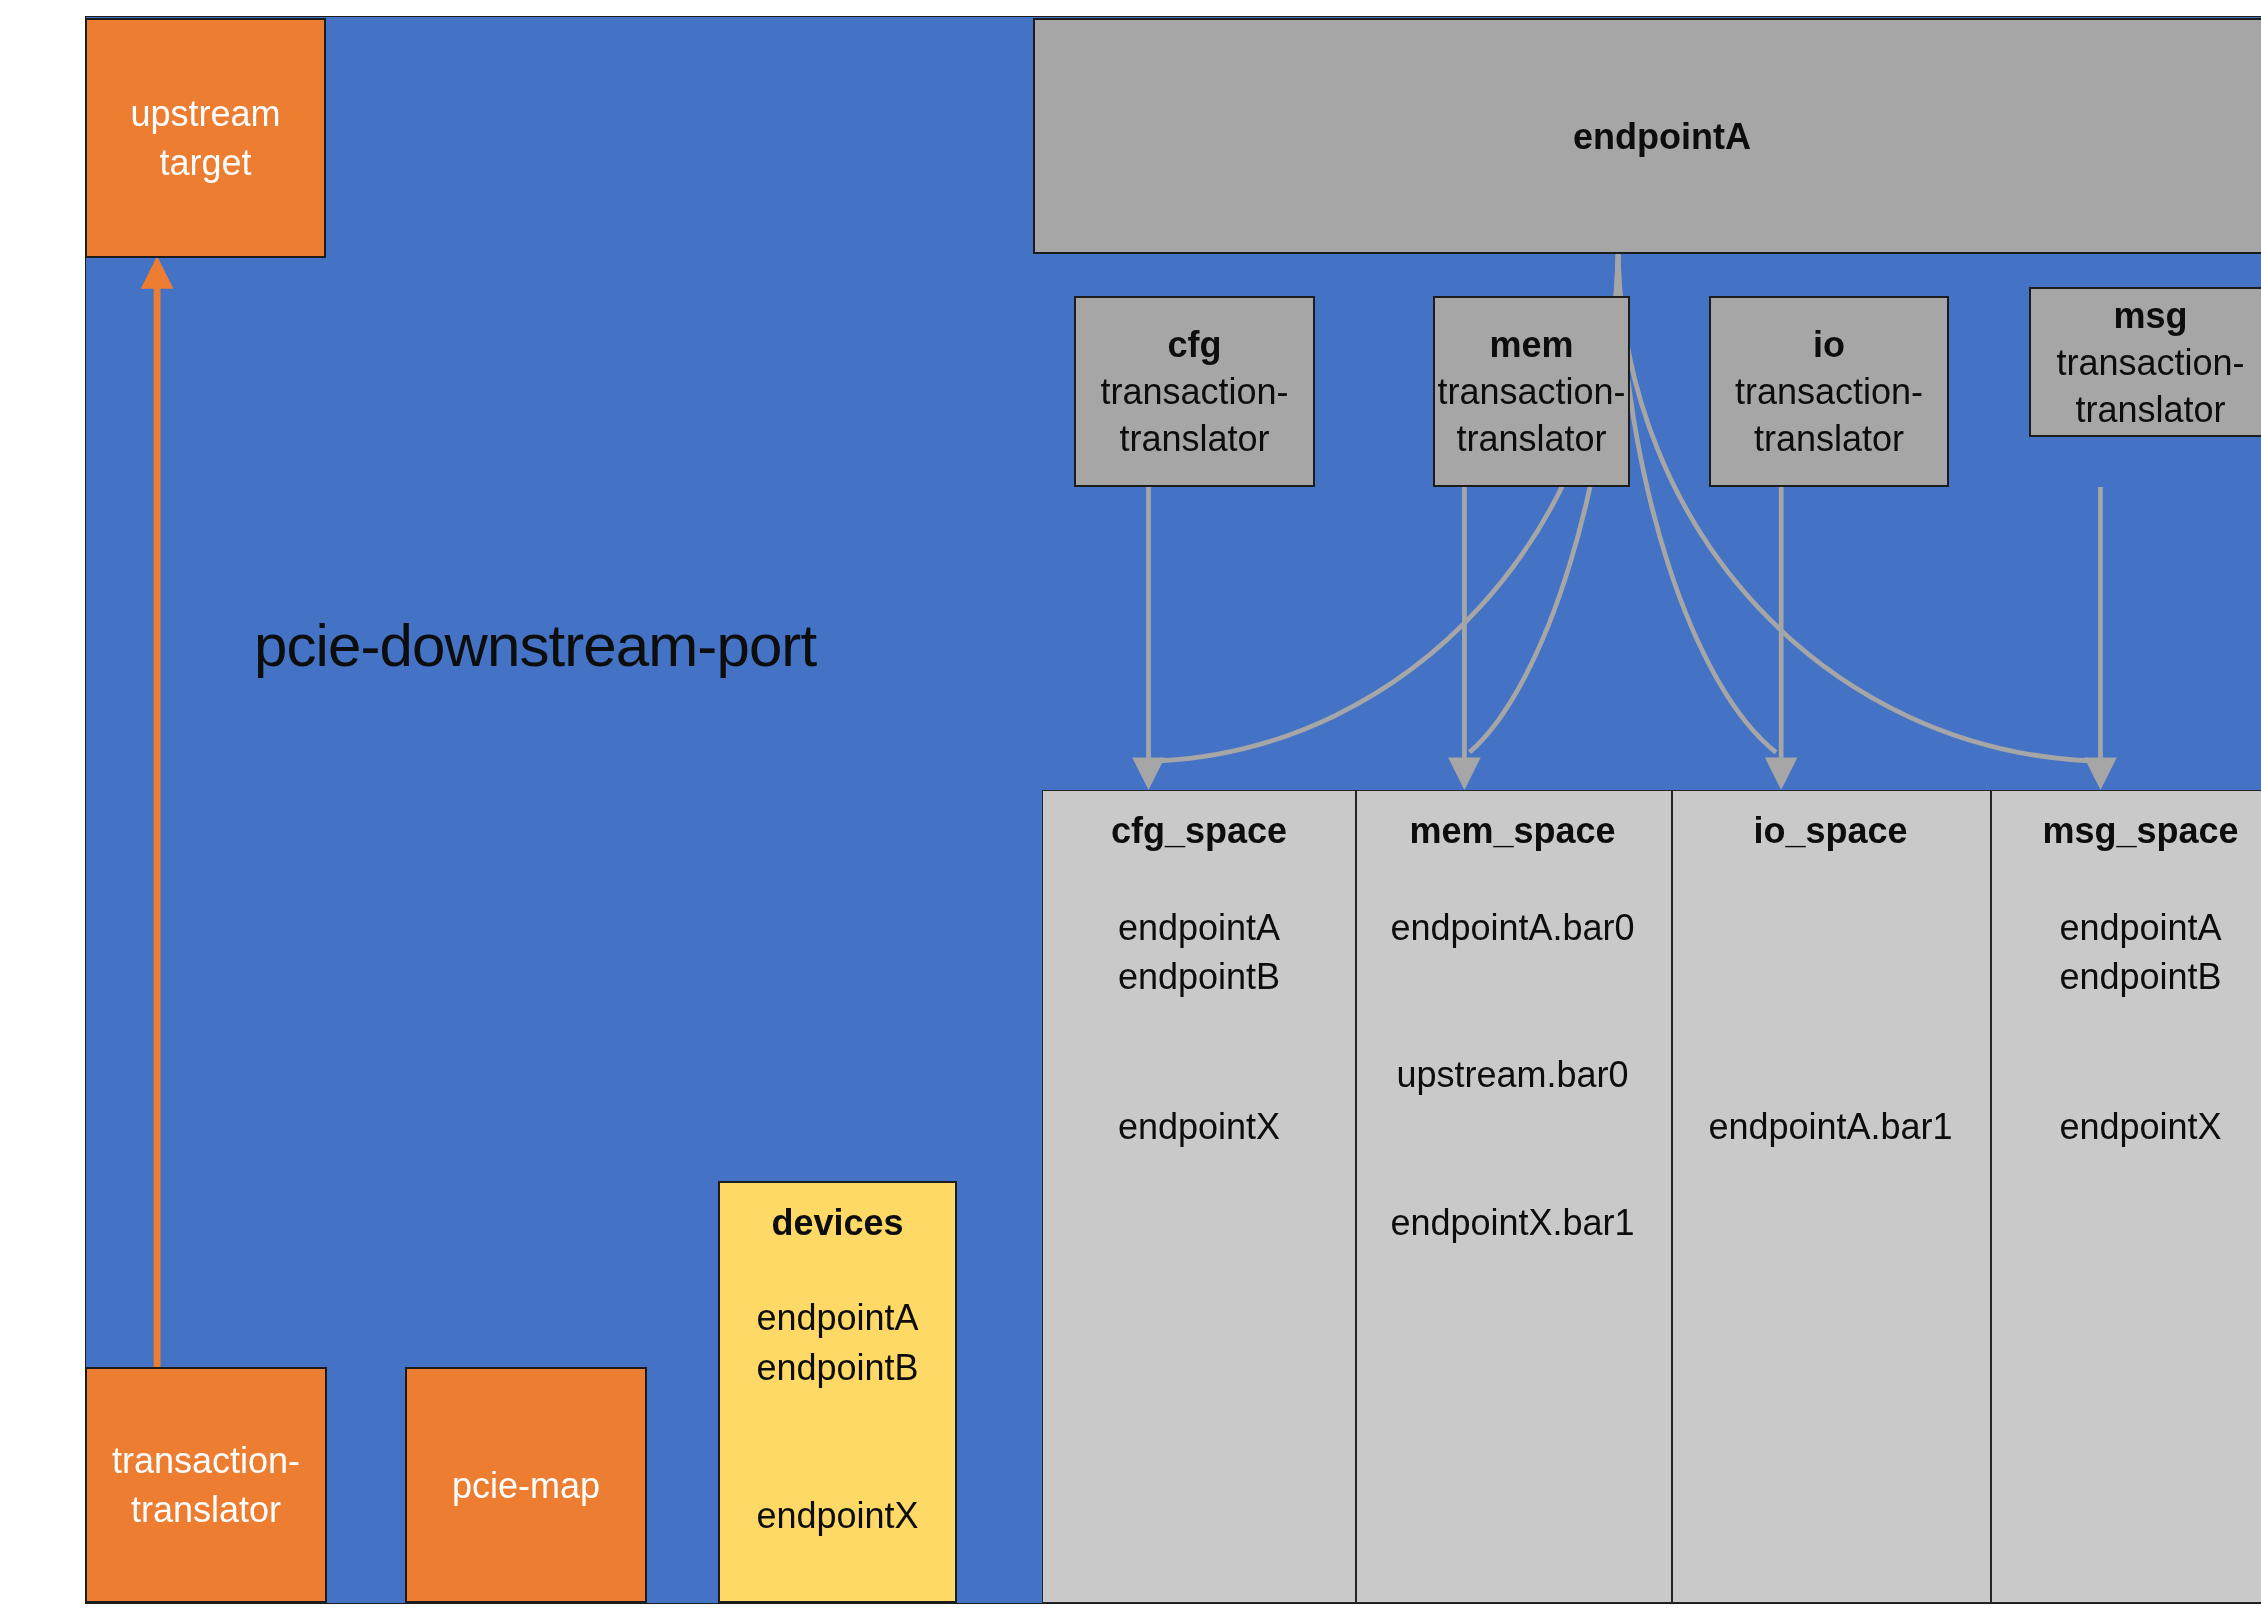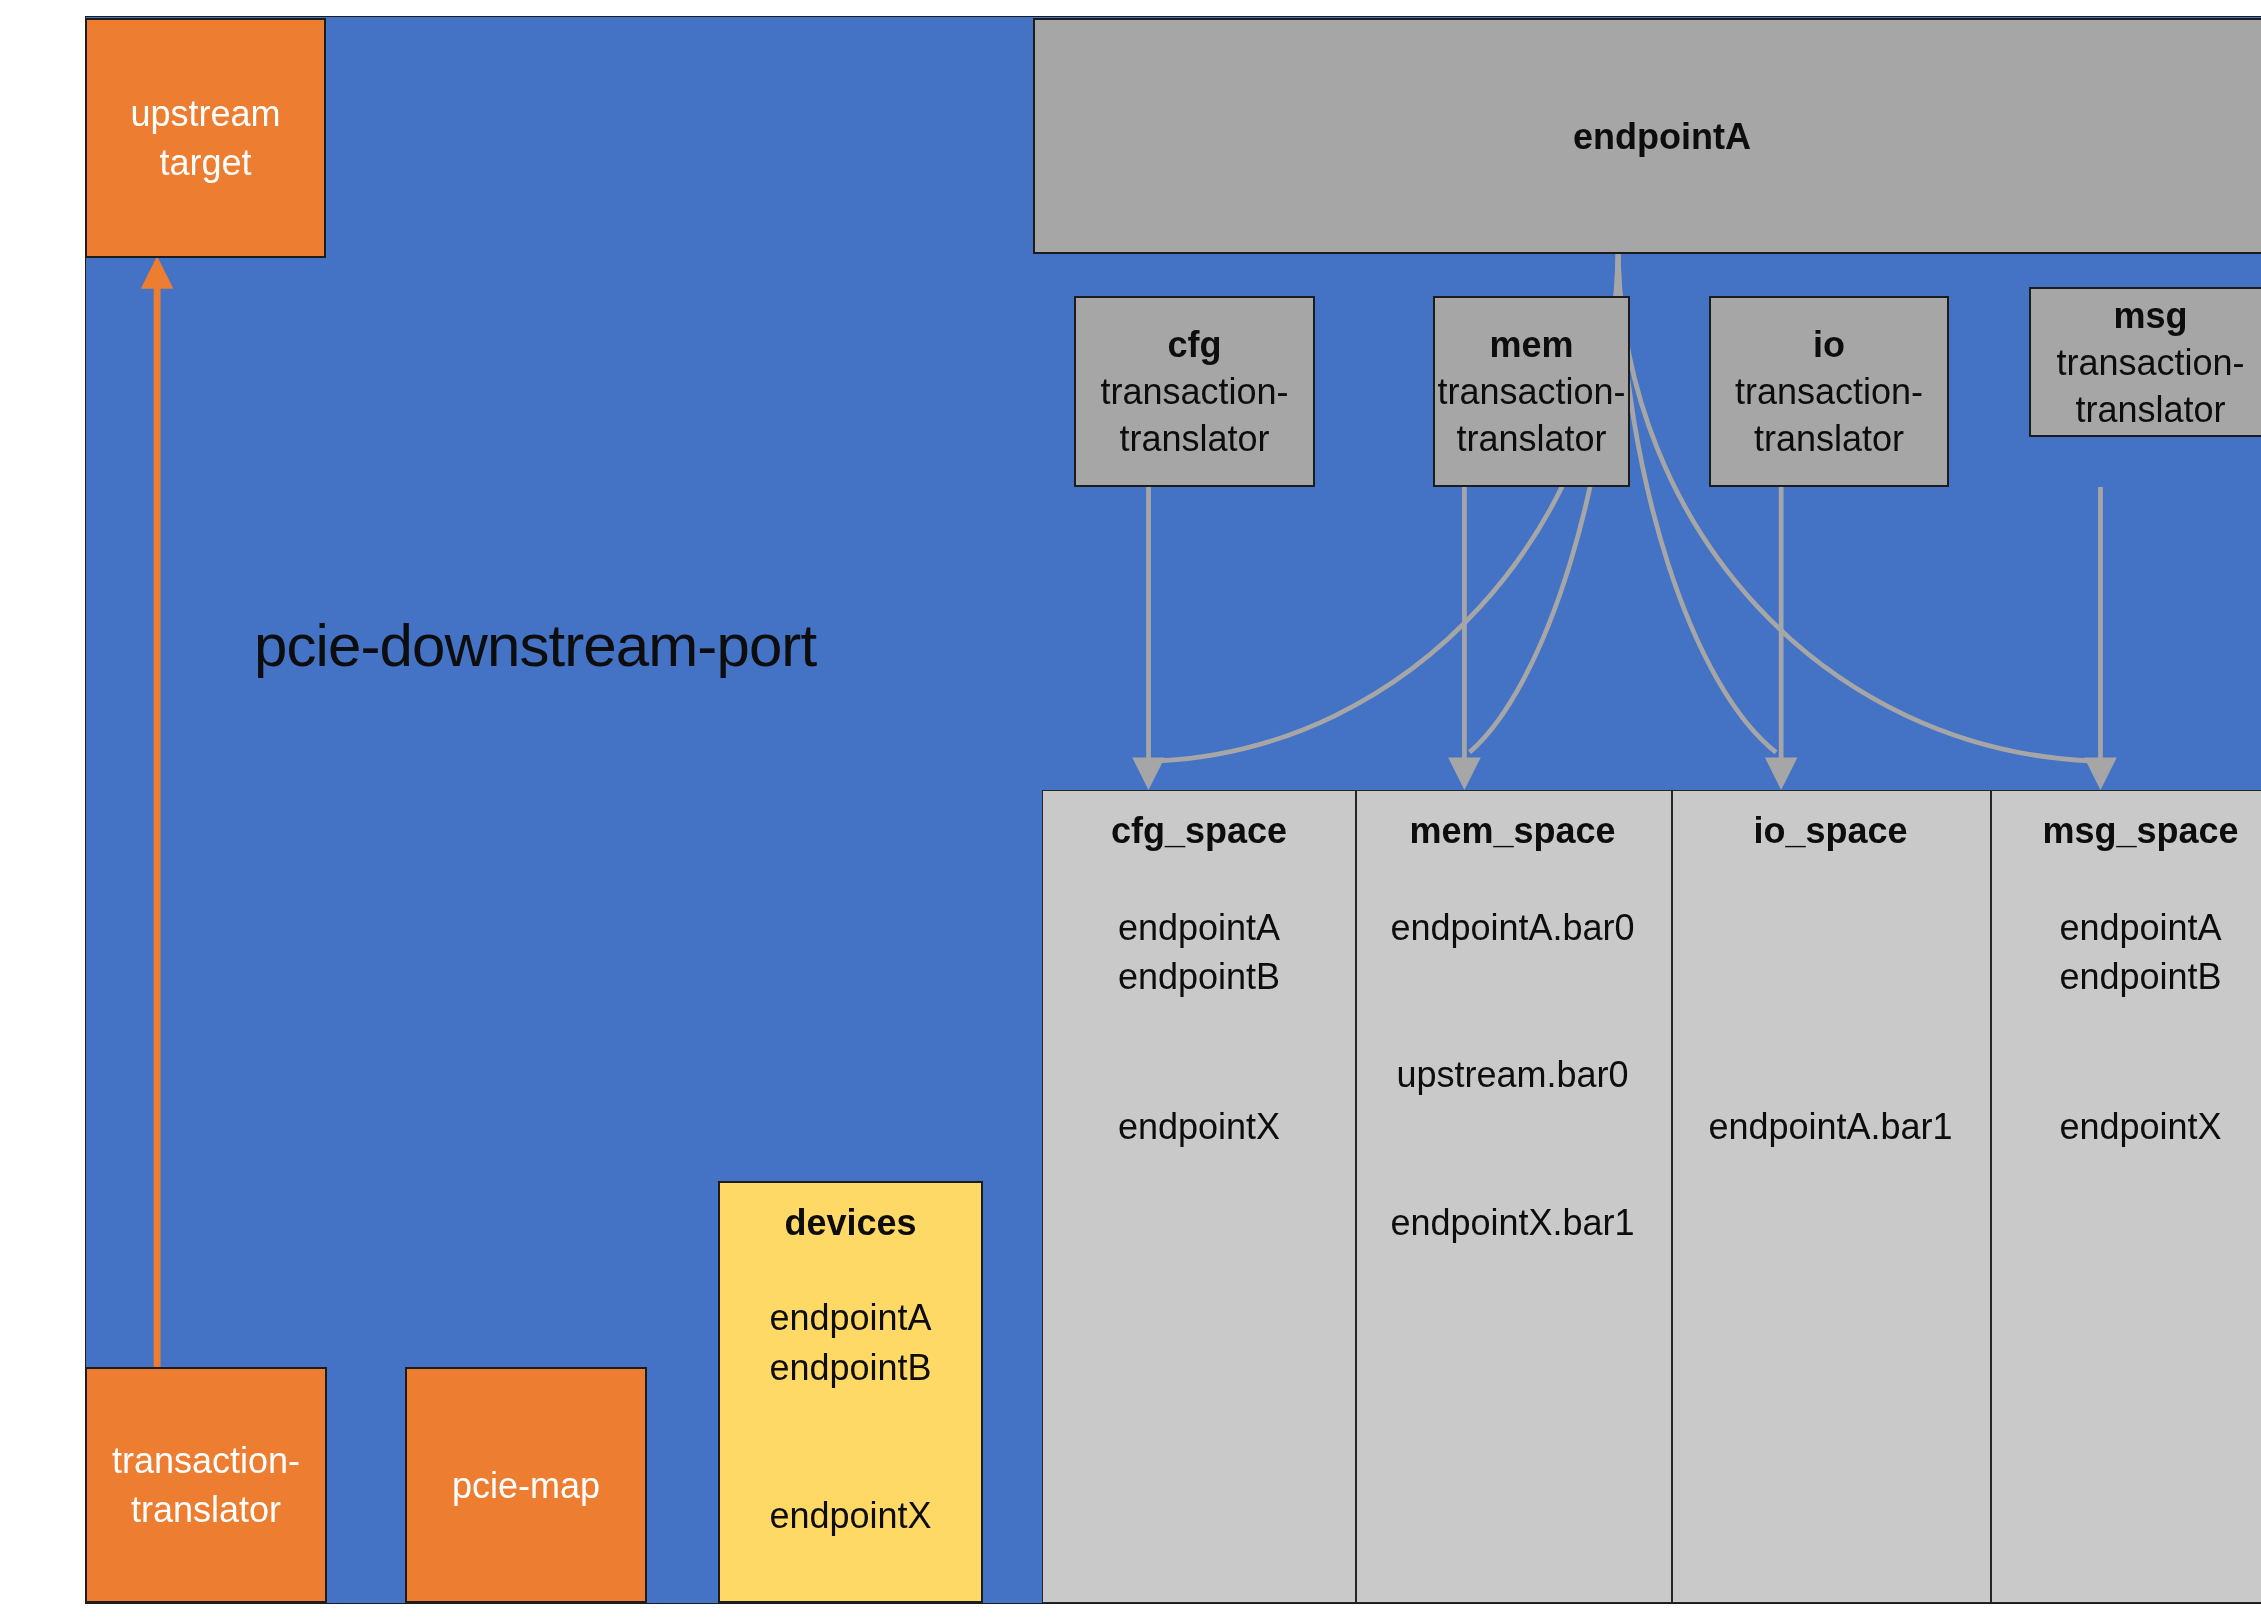--- a/index.html
+++ b/index.html
@@ -116,21 +116,21 @@
 
     <div class="space-text bold" style="left:628px;width:319px;top:19px">io_space</div>
     <div class="space-text" style="left:628px;width:319px;top:315px">endpointA.bar1</div>
 
     <div class="space-text bold" style="left:947px;width:301px;top:19px">msg_space</div>
     <div class="space-text" style="left:947px;width:301px;top:116px">endpointA</div>
     <div class="space-text" style="left:947px;width:301px;top:165px">endpointB</div>
     <div class="space-text" style="left:947px;width:301px;top:315px">endpointX</div>
   </div>
 
-  <div class="abs yellow-box" style="left:670px;top:1181px;width:265px;height:422px;position:absolute">
+  <div class="abs yellow-box" style="left:670px;top:1181px;width:239px;height:422px;position:absolute">
     <div class="dev-text bold" style="top:19px">devices</div>
     <div class="dev-text" style="top:114px">endpointA</div>
     <div class="dev-text" style="top:164px">endpointB</div>
     <div class="dev-text" style="top:312px">endpointX</div>
   </div>
 
   <div class="abs box orange-box" style="left:37px;top:1367px;width:242px;height:236px">
     <div>transaction-</div>
     <div>translator</div>
   </div>

